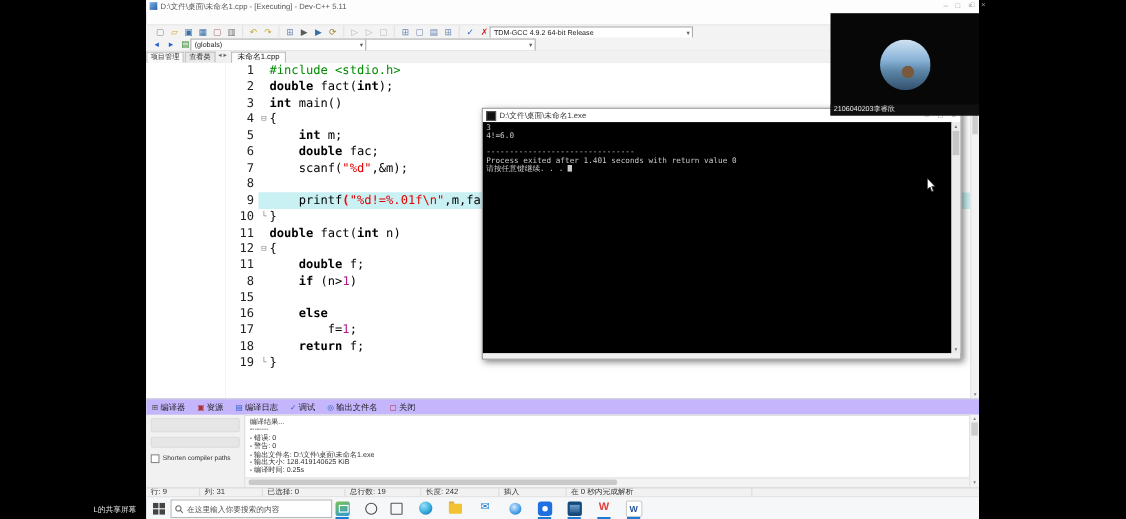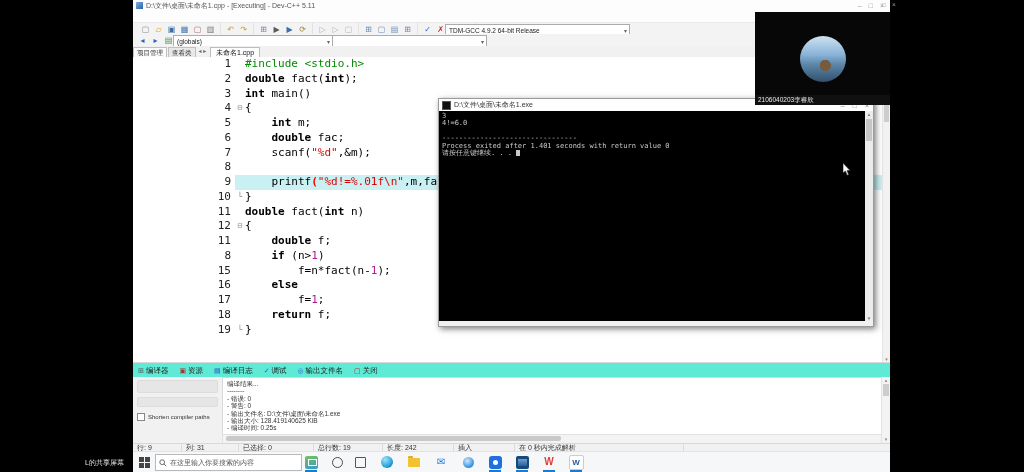--- a/index.html
+++ b/index.html
@@ -40,21 +40,21 @@
   .cl.hl{background:linear-gradient(90deg,transparent 30px,#c9f0f2 30px);}
   .tk-kw{font-weight:bold;color:#000;}
   .tk-pp{color:#008c00;}
   .tk-str{color:#e00000;}
   .tk-num{color:#b5178c;}
   .tk-br{color:#ff0000;font-weight:bold;}
   .tk-pl{color:#000;}
   .vscroll{position:absolute;right:0;top:0;width:7px;bottom:0;background:#f2f2f2;border-left:1px solid #e4e4e4;font-size:5px;color:#888;text-align:center;}
   .vthumb{position:absolute;left:1px;right:1px;background:#cdcdcd;}
   
-  .btabs{position:absolute;top:362px;left:0;right:0;height:15px;background:#5eead4;border-top:1px solid #d8d8d8;display:flex;align-items:center;gap:11px;padding-left:5px;font-size:7.5px;color:#222;}
+  .btabs{position:absolute;top:362px;left:0;right:0;height:15px;background:#c4b5fd;border-top:1px solid #d8d8d8;display:flex;align-items:center;gap:11px;padding-left:5px;font-size:7.5px;color:#222;}
   .btab{display:flex;align-items:center;gap:2px;}
   .btab .bi{font-size:7px;}
   .logarea{position:absolute;top:377px;left:0;right:0;height:66px;background:#f1f1f1;}
   .logleft{position:absolute;left:0;top:0;width:89px;height:66px;padding-top:3px;}
   .bar{background:#e6e6e6;border:1px solid #dcdcdc;border-radius:2px;margin:0 4px 4px 4px;}
   .chk{display:flex;align-items:center;gap:3px;font-size:6px;color:#333;margin:6px 0 0 4px;}
   .chkbox{width:6px;height:6px;border:1px solid #888;background:#fff;flex:0 0 auto;}
   .logcontent{position:absolute;left:89px;right:8px;top:0;height:57px;background:#fff;border:1px solid #d9d9d9;font-size:6.5px;line-height:7.4px;color:#333;padding:2px 4px;overflow:hidden;}
   .loghscroll{position:absolute;left:89px;right:8px;top:57px;height:8px;background:#f3f3f3;border:1px solid #e2e2e2;}
   .loghthumb{position:absolute;left:3px;top:1px;width:335px;height:5px;background:#c9c9c9;border-radius:2px;}
@@ -254,21 +254,20 @@
               <span class="code"><span class="tk-pl">    </span><span class="tk-kw">double</span><span class="tk-pl"> f;</span></span>
             </div>
             <div class="cl">
               <span class="ln">8</span>
               <span class="fold"></span>
               <span class="code"><span class="tk-pl">    </span><span class="tk-kw">if</span><span class="tk-pl"> (n&gt;</span><span class="tk-num">1</span><span class="tk-pl">)</span></span>
             </div>
             <div class="cl">
               <span class="ln">15</span>
               <span class="fold"></span>
-              <span class="code"><span class="tk-pl">        f=n*fact(n-</span><span class="tk-num">1</span><span class="tk-pl">);</span></span>
             </div>
             <div class="cl">
               <span class="ln">16</span>
               <span class="fold"></span>
               <span class="code"><span class="tk-pl">    </span><span class="tk-kw">else</span></span>
             </div>
             <div class="cl">
               <span class="ln">17</span>
               <span class="fold"></span>
               <span class="code"><span class="tk-pl">        f=</span><span class="tk-num">1</span><span class="tk-pl">;</span></span>

